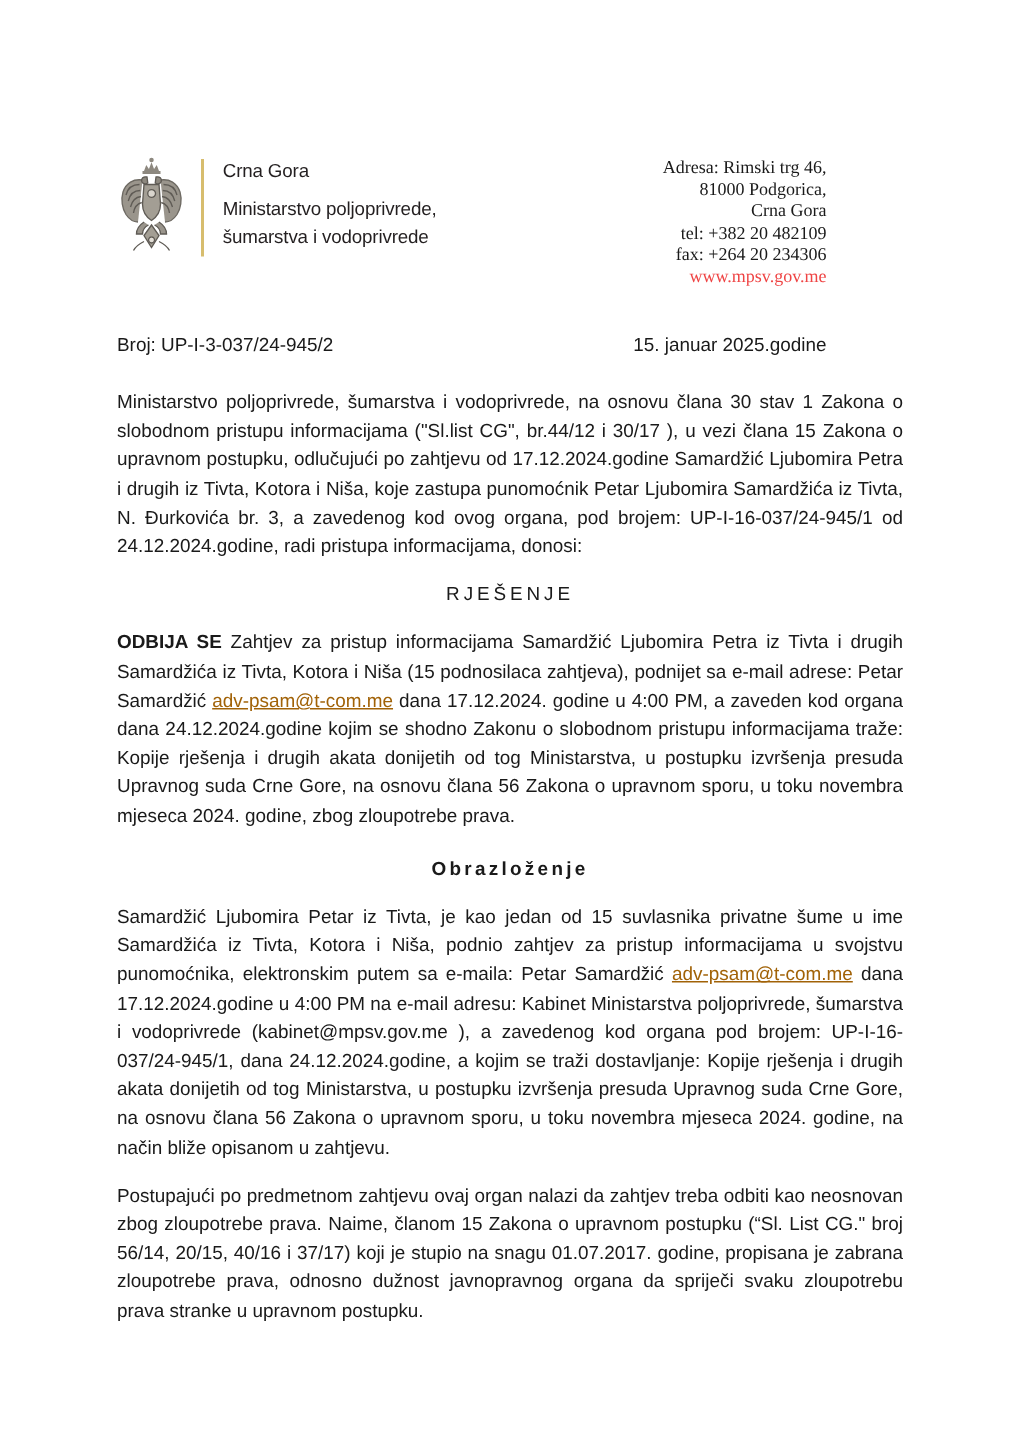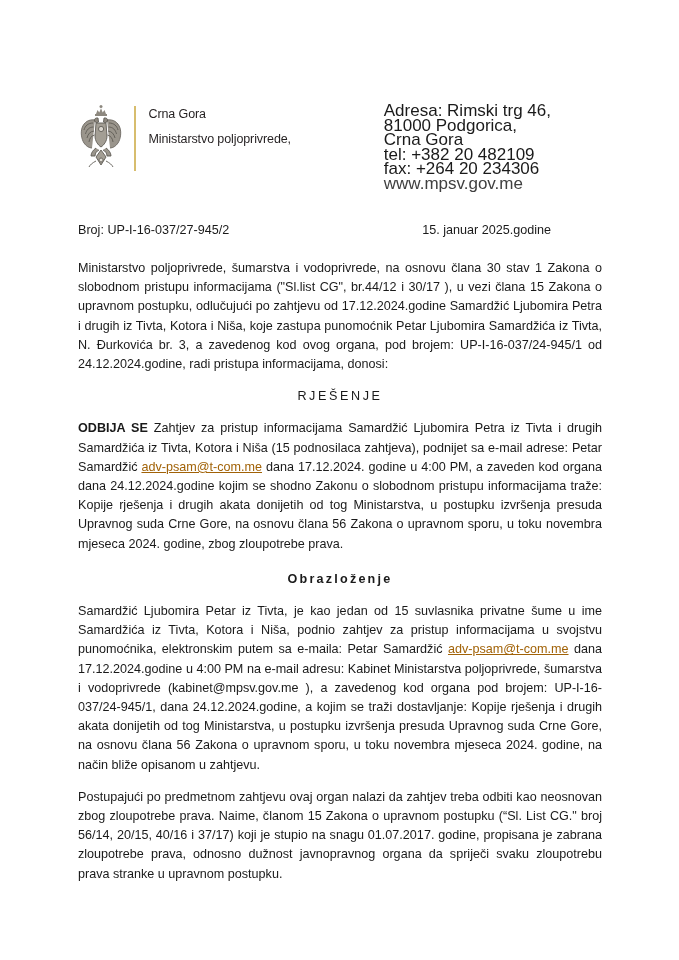--- a/index.html
+++ b/index.html
@@ -60,29 +60,30 @@
     margin-left: 13px;
     padding-top: 2px;
     font-size: 12.5px;
     line-height: 19px;
     color: #231f20;
     letter-spacing: -0.1px;
   }
   .brand-line-1 { margin-bottom: 6px; }
 
   .contact {
-    text-align: left;
-    font-size: 17px;
+    text-align: right;
+    font-size: 12px;
     line-height: 14.6px;
     color: #1a1a1a;
     padding-top: 1px;
     white-space: nowrap;
+    font-family: Liberation Serif, serif;
   }
   .contact .weburl {
-    color: #404040;
+    color: #ef4444;
   }
 
   
   .refline {
     position: absolute;
     left: 78px;
     right: 77px;
     top: 222px;
     display: flex;
     justify-content: space-between;
@@ -170,35 +171,36 @@
           <path d="M18 58 C14 60 12 62 11 64" stroke="#5f5b55"></path>
           <path d="M28 58 C32 60 34 62 35 64" stroke="#5f5b55"></path>
         </g>
       </svg>
 
       <div class="brand-divider"></div>
 
       <div class="brand-text">
         <div class="brand-line-1">Crna Gora</div>
         <div>Ministarstvo poljoprivrede,</div>
+        <div>šumarstva i vodoprivrede</div>
       </div>
     </div>
 
     <div class="contact">
       <div>Adresa: Rimski trg 46,</div>
       <div>81000 Podgorica,</div>
       <div>Crna Gora</div>
       <div>tel: +382 20 482109</div>
       <div>fax: +264 20 234306</div>
       <div class="weburl">www.mpsv.gov.me</div>
     </div>
   </div>
 
   <div class="refline">
-    <span>Broj: UP-I-16-037/27-945/2</span>
+    <span>Broj: UP-I-3-037/24-945/2</span>
     <span>15. januar 2025.godine</span>
   </div>
 
   <div class="body">
 
     <p>Ministarstvo poljoprivrede, šumarstva i vodoprivrede, na osnovu člana 30 stav 1 Zakona o slobodnom  pristupu informacijama ("Sl.list CG", br.44/12 i 30/17 ), u vezi člana 15 Zakona o upravnom postupku, odlučujući po zahtjevu od 17.12.2024.godine Samardžić Ljubomira Petra i drugih iz Tivta, Kotora i Niša, koje zastupa punomoćnik Petar Ljubomira Samardžića iz Tivta, N. Đurkovića br. 3, a zavedenog kod ovog organa, pod brojem: UP-I-16-037/24-945/1 od 24.12.2024.godine, radi pristupa informacijama, donosi:</p>
 
     <p class="heading">RJEŠENJE</p>
 
     <p>

